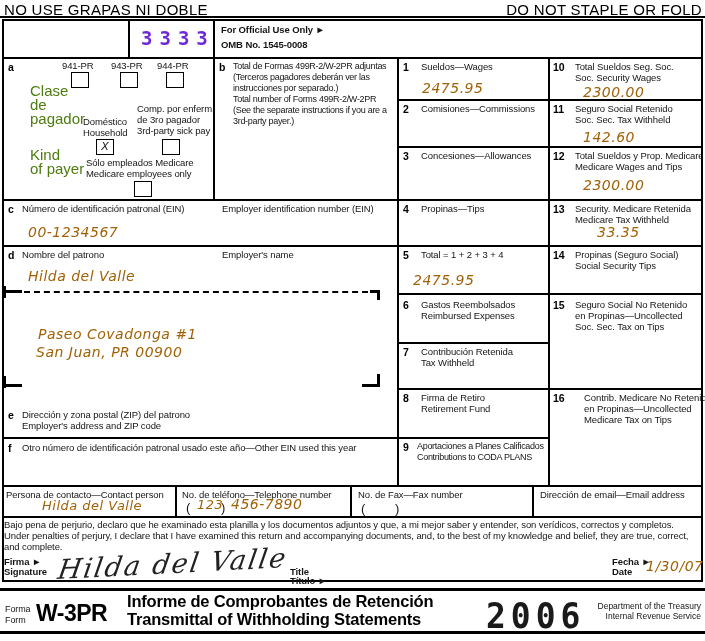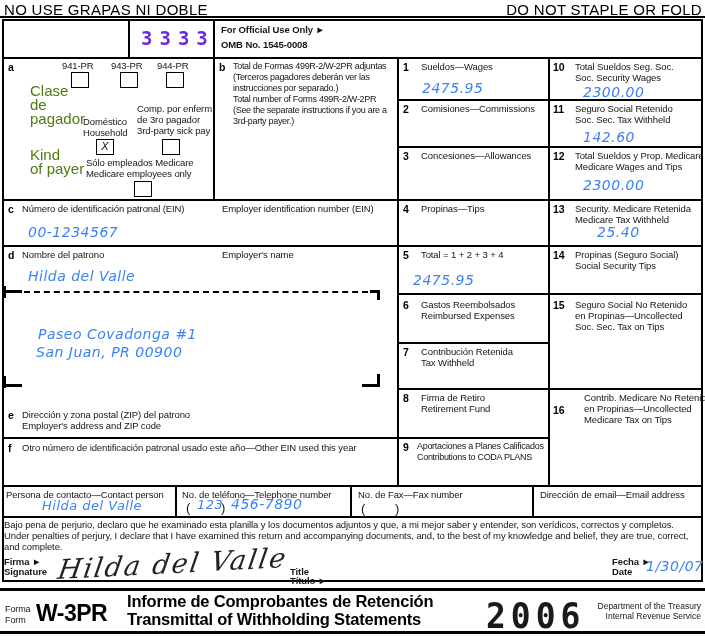--- a/index.html
+++ b/index.html
@@ -9,21 +9,21 @@
   .hline{position:absolute;background:#000;height:1.5px;}
   .vline{position:absolute;background:#000;width:1.5px;}
   .lab{position:absolute;font-size:9.5px;line-height:11px;letter-spacing:-0.1px;white-space:nowrap;color:#151515;}
   .lab2{white-space:normal;}
   .bletter{position:absolute;font-size:10.5px;font-weight:bold;color:#000;}
   .bnum{position:absolute;font-size:10.5px;font-weight:bold;color:#000;}
   .big{position:absolute;font-size:15px;letter-spacing:0.3px;color:#000;}
   .boldlab{font-weight:bold;}
   .kind{position:absolute;font-size:15px;font-weight:normal;line-height:14px;color:#4d7c0f;}
   .hw{position:absolute;font-family:"DejaVu Sans",sans-serif;font-style:italic;
-      font-size:14px;color:#3b82f6;letter-spacing:0.5px;white-space:nowrap;}
+      font-size:14px;color:#a16207;letter-spacing:0.5px;white-space:nowrap;}
   .cb{position:absolute;width:16px;height:14px;border:1.6px solid #000;text-align:center;
       font-family:"DejaVu Sans",sans-serif;font-style:italic;font-size:11px;line-height:13px;color:#222;}
   .ctrl{position:absolute;font-family:"DejaVu Sans Mono",monospace;font-size:19px;
         font-weight:bold;letter-spacing:7px;color:#6d28d9;}
   .dash{position:absolute;border-top:2px dashed #000;}
   .mark{position:absolute;background:#000;}
   .sig{position:absolute;font-family:"DejaVu Serif",serif;font-style:italic;font-size:27px;
        color:#222;transform:rotate(-3deg) skewX(-12deg);letter-spacing:2px;white-space:nowrap;}
   .year{position:absolute;font-family:"DejaVu Sans Mono",monospace;font-size:33px;font-weight:bold;
         letter-spacing:5px;color:#1a1a1a;transform:scaleY(1.05);}
@@ -144,21 +144,21 @@
   <div class="hw" style="left:28px;top:224px;">00-1234567</div>
 
   <div class="bnum" style="left:403px;top:203px;">4</div>
   <div class="lab" style="left:421px;top:203px;">Propinas—Tips</div>
 
   <div class="bnum" style="left:553px;top:203px;">13</div>
   <div class="lab" style="left:575px;top:203px;">
     <div>Security. Medicare Retenida</div>
     <div>Medicare Tax Withheld</div>
   </div>
-  <div class="hw" style="left:597px;top:224px;">25.40</div>
+  <div class="hw" style="left:597px;top:224px;">33.35</div>
   <div class="hline" style="left:2px;top:245px;width:701px;"></div>
 
   <div class="bletter" style="left:8px;top:249px;">d</div>
   <div class="lab" style="left:22px;top:249px;">Nombre del patrono</div>
   <div class="lab" style="left:222px;top:249px;">Employer's name</div>
   <div class="hw" style="left:28px;top:268px;">Hilda del Valle</div>
 
   <div class="bnum" style="left:403px;top:249px;">5</div>
   <div class="lab" style="left:421px;top:249px;">Total = 1 + 2 + 3 + 4</div>
   <div class="hw" style="left:413px;top:272px;">2475.95</div>
@@ -200,21 +200,21 @@
     <div>Contribución Retenida</div>
     <div>Tax Withheld</div>
   </div>
   <div class="hline" style="left:397px;top:388px;width:306px;"></div>
 
   <div class="bnum" style="left:403px;top:392px;">8</div>
   <div class="lab" style="left:421px;top:392px;">
     <div>Firma de Retiro</div>
     <div>Retirement Fund</div>
   </div>
-  <div class="bnum" style="left:553px;top:404px;">16</div>
+  <div class="bnum" style="left:553px;top:392px;">16</div>
   <div class="lab" style="left:571px;top:392px;margin-left:13px;">
     <div>Contrib. Medicare No Retenida</div>
     <div>en Propinas—Uncollected</div>
     <div>Medicare Tax on Tips</div>
   </div>
 
   <div class="bletter" style="left:8px;top:409px;">e</div>
   <div class="lab" style="left:22px;top:409px;">
     <div>Dirección y zona postal (ZIP) del patrono</div>
     <div>Employer's address and ZIP code</div>

